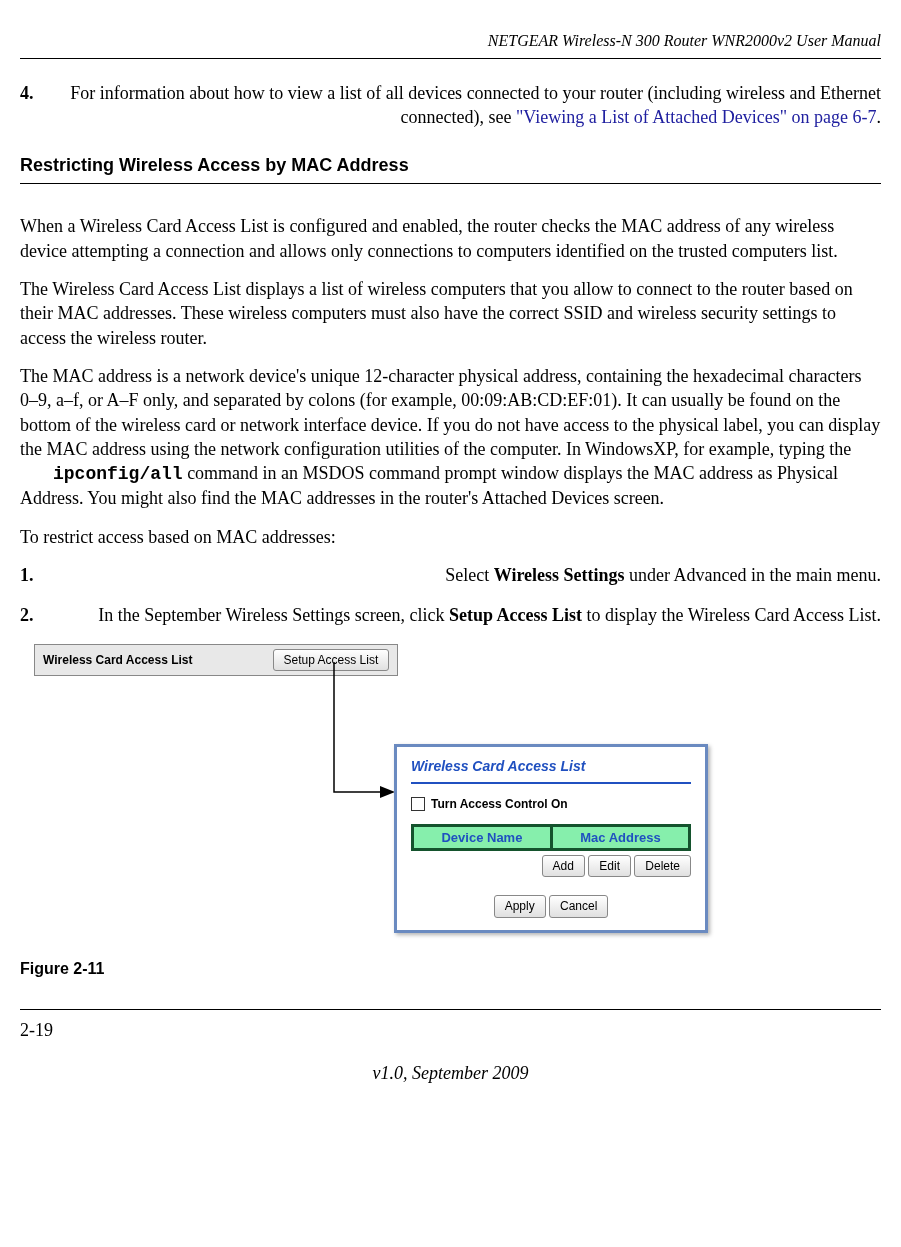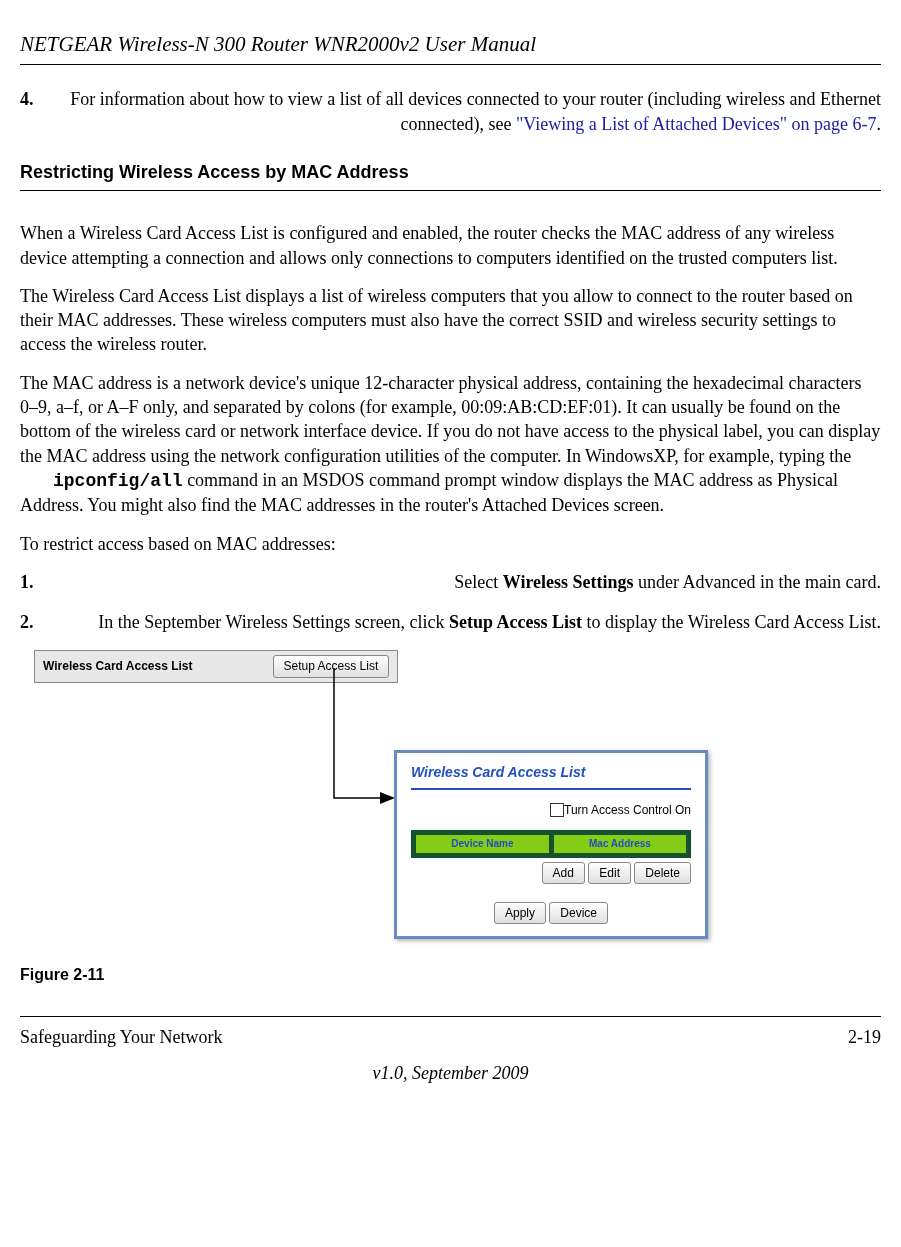--- a/index.html
+++ b/index.html
@@ -7,21 +7,22 @@
       font-size: 18px;
       line-height: 1.35;
       color: #000;
       margin: 0;
       padding: 30px 20px 20px 20px;
       width: 861px;
       background: #fff;
     }
     .header-title {
       font-style: italic;
-      font-size: 21px;
+      text-align: right;
+      font-size: 16px;
       margin-bottom: 6px;
     }
     .header-rule, .footer-rule {
       border: none;
       border-top: 1.5px solid #000;
       margin: 0 0 22px 0;
     }
     .footer-rule {
       margin-top: 30px;
       margin-bottom: 8px;
@@ -111,43 +112,43 @@
       margin-bottom: 6px;
     }
     .blue-hr {
       border: none;
       border-top: 2px solid #2050c0;
       margin: 4px 0 12px 0;
     }
     .checkbox-row {
       display: flex;
       align-items: center;
-      font-weight: normal;
+      gap: 6px;
+      font-weight: bold;
       margin-bottom: 12px;
-      justify-content: flex-end;
     }
     .checkbox {
       width: 12px;
       height: 12px;
       border: 1px solid #333;
       background: #fff;
       display: inline-block;
     }
     .mini-table {
       width: 100%;
       border-collapse: collapse;
       margin-bottom: 4px;
     }
     .mini-table th {
-      border: 5px solid #14532d;
+      border: 3px solid #14532d;
       color: #2050c0;
       font-weight: bold;
-      font-size: 10px;
+      font-size: 13px;
       padding: 2px;
-      background: #84cc16;
+      background: #86efac;
     }
     .button-row {
       text-align: right;
       margin-top: 4px;
     }
     .button-row-lower {
       text-align: center;
       margin-top: 18px;
     }
     .arrow-svg {
@@ -164,21 +165,21 @@
     }
     .footer-row {
       display: flex;
       justify-content: space-between;
       font-size: 18px;
     }
     .footer-center {
       text-align: center;
       font-style: italic;
       font-size: 18px;
-      margin-top: 12px;
+      margin-top: 18px;
     }
   </style>
 </head>
 <body>
 
 <div class="header-title">NETGEAR Wireless-N 300 Router WNR2000v2 User Manual</div>
 <hr class="header-rule">
 
 <div class="list-item">
   <div class="list-number">4.</div>
@@ -193,21 +194,21 @@
 <p>When a Wireless Card Access List is configured and enabled, the router checks the MAC address of any wireless device attempting a connection and allows only connections to computers identified on the trusted computers list.</p>
 <p>The Wireless Card Access List displays a list of wireless computers that you allow to connect to the router based on their MAC addresses. These wireless computers must also have the correct SSID and wireless security settings to access the wireless router.</p>
 <p>
   <span>The MAC address is a network device's unique 12-character physical address, containing the hexadecimal characters 0–9, a–f, or A–F only, and separated by colons (for example, 00:09:AB:CD:EF:01). It can usually be found on the bottom of the wireless card or network interface device. If you do not have access to the physical label, you can display the MAC address using the network configuration utilities of the computer. In WindowsXP, for example, typing the </span><code class="cmd">ipconfig/all</code><span> command in an MSDOS command prompt window displays the MAC address as Physical Address. You might also find the MAC addresses in the router's Attached Devices screen.</span>
 </p>
 <p>To restrict access based on MAC addresses:</p>
 
 <div class="list-item">
   <div class="list-number">1.</div>
   <div class="list-content">
-    <span>Select </span><span class="bold">Wireless Settings</span><span> under Advanced in the main card.</span>
+    <span>Select </span><span class="bold">Wireless Settings</span><span> under Advanced in the main menu.</span>
   </div>
 </div>
 
 <div class="list-item">
   <div class="list-number">2.</div>
   <div class="list-content">
     <span>In the September Wireless Settings screen, click </span><span class="bold">Setup Access List</span><span> to display the Wireless Card Access List.</span>
   </div>
 </div>
 
@@ -241,25 +242,24 @@
       </tr>
     </tbody>
       </table>
     <div class="button-row">
       <span class="ui-button">Add</span>
       <span class="ui-button">Edit</span>
       <span class="ui-button">Delete</span>
     </div>
     <div class="button-row-lower">
       <span class="ui-button">Apply</span>
-      <span class="ui-button">Device</span>
+      <span class="ui-button">Cancel</span>
     </div>
   </div>
 </div>
 
 <div class="figure-caption">Figure 2-11</div>
 
 <hr class="footer-rule">
 <div class="footer-row">
-  <span>Safeguarding Your Network</span>
   <span>2-19</span>
 </div>
 <div class="footer-center">v1.0, September 2009</div>
 
 </body></html>

